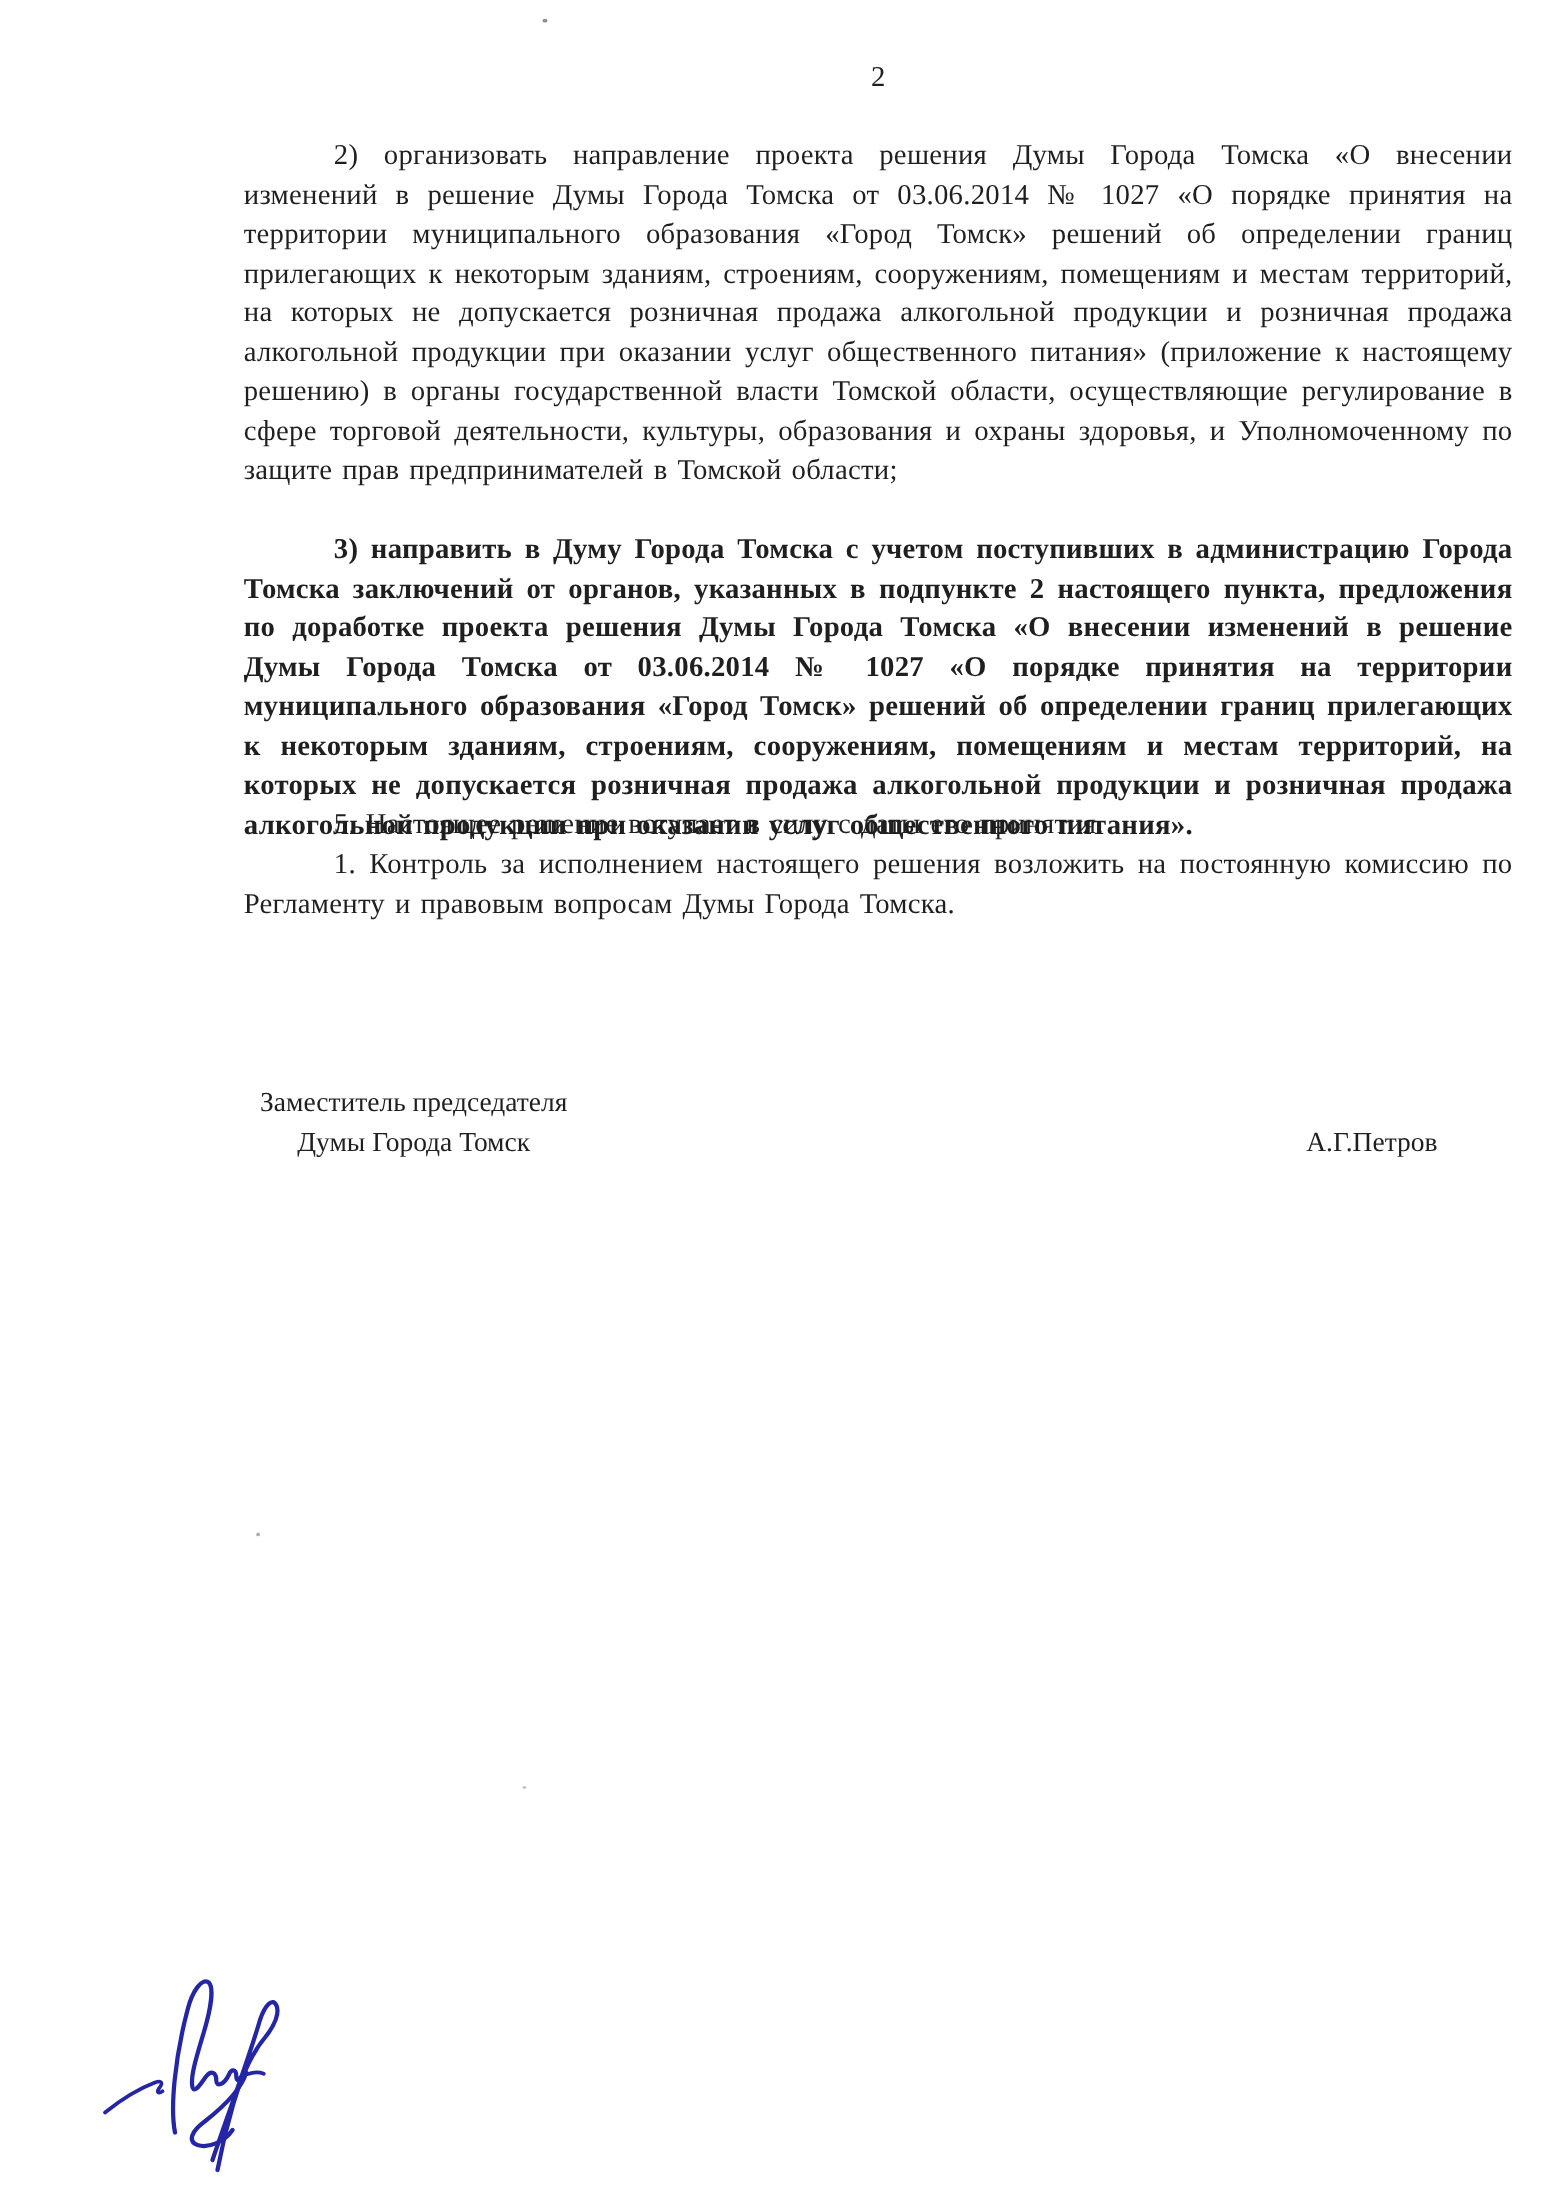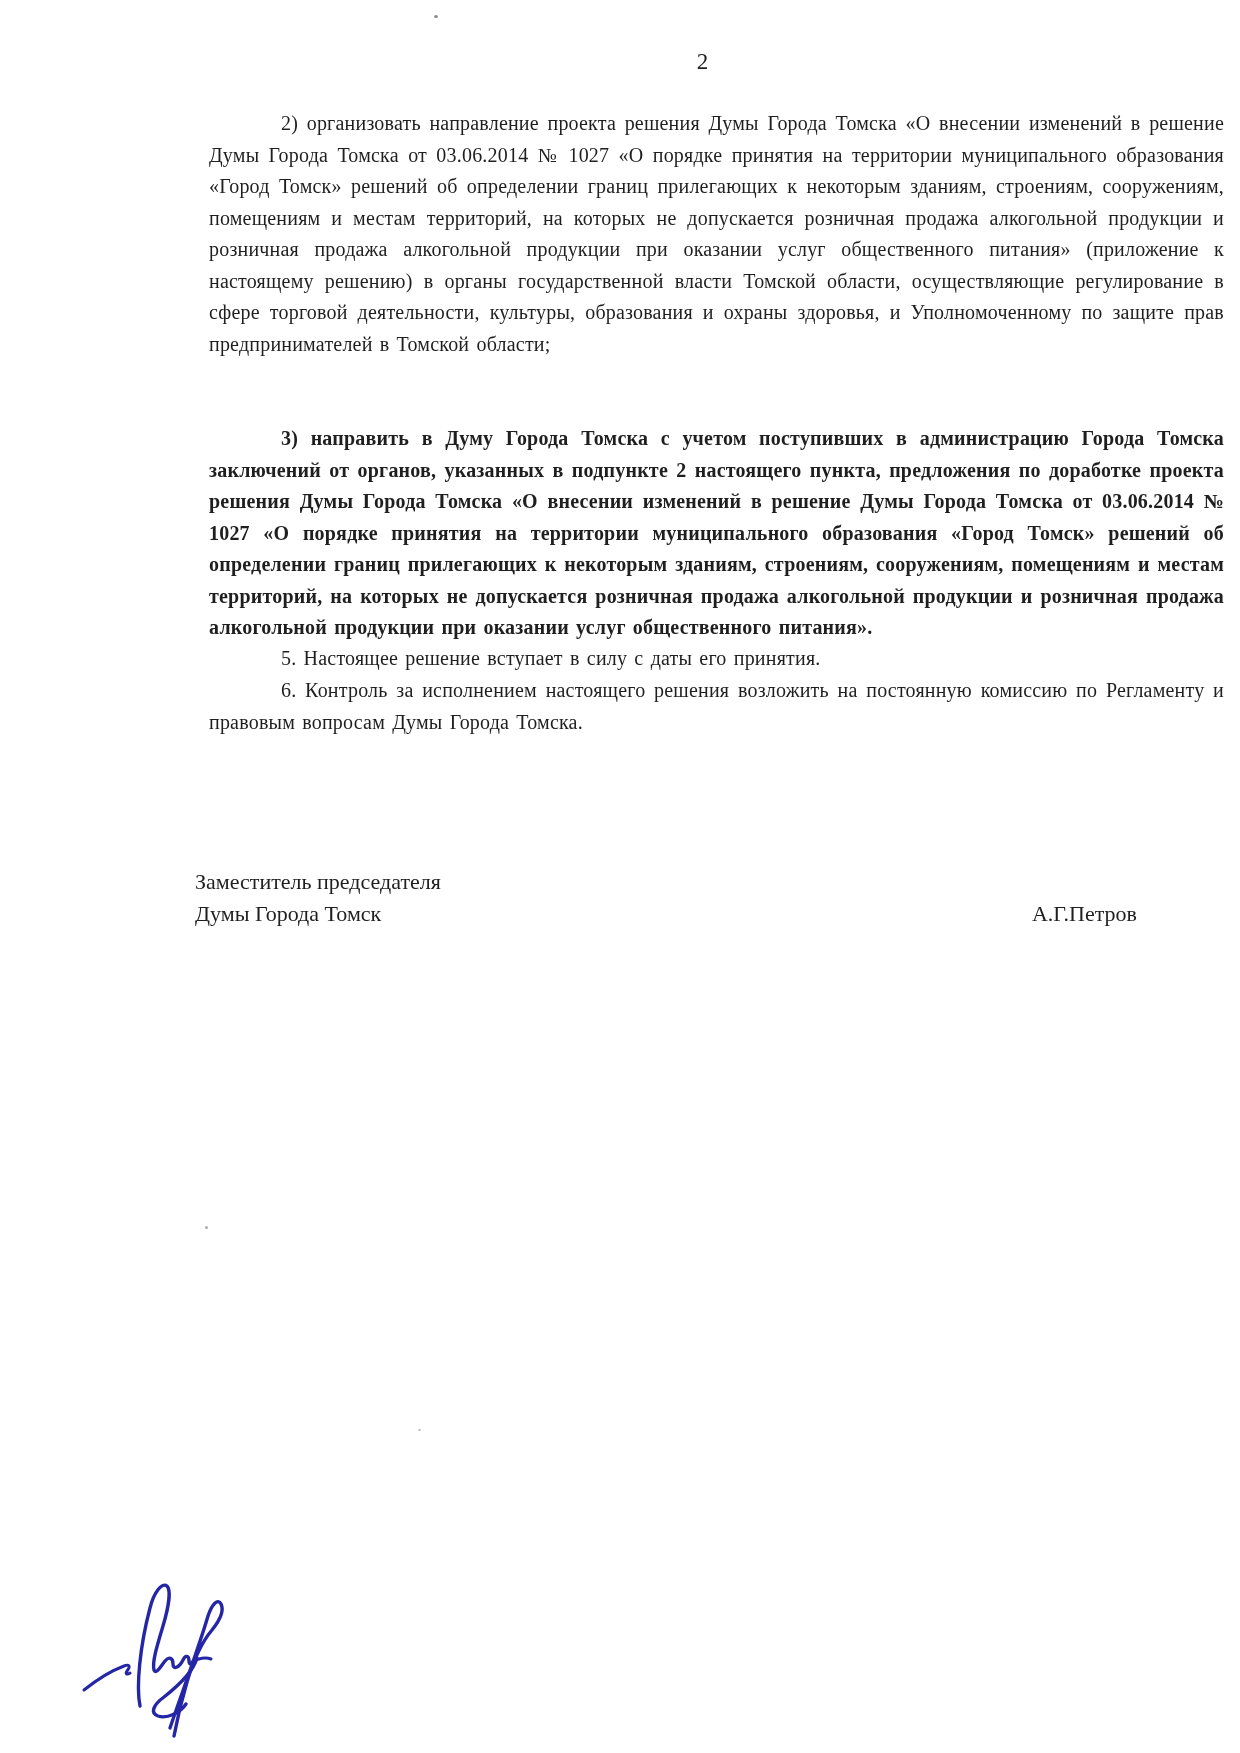--- a/index.html
+++ b/index.html
@@ -20,44 +20,45 @@
     position: absolute;
     left: 195px;
     top: 48px;
     width: 1015px;
     text-align: center;
     font-size: 23px;
     line-height: 28px;
   }
   .para {
     position: absolute;
-    left: 209px;
+    left: 195px;
     width: 1015px;
     margin: 0;
-    font-size: 20px;
+    font-size: 23px;
     line-height: 31.5px;
     text-align: justify;
     text-indent: 72px;
     word-spacing: 2px;
     letter-spacing: 0.2px;
   }
   .para-1 { top: 108px; }
   .para-2 { top: 423px; font-weight: bold; }
   .para-3 { top: 643px; text-align: left; }
   .para-4 { top: 675px; }
   .sig-block {
     position: absolute;
-    left: 195px;
+    left: 208px;
     top: 866px;
     width: 1015px;
     display: flex;
     justify-content: space-between;
     align-items: flex-end;
     font-size: 22px;
     line-height: 31.5px;
+    text-align: center;
   }
   .sig-left div { white-space: nowrap; }
   .sig-right {
     padding-right: 73px;
     white-space: nowrap;
   }
   .signature-svg {
     position: absolute;
     left: 50px;
     top: 1558px;
@@ -78,21 +79,21 @@
 <div class="page">
 
   <div class="page-number">2</div>
 
   <p class="para para-1">2) организовать направление проекта решения Думы Города Томска «О внесении изменений в решение Думы Города Томска от 03.06.2014 № 1027 «О порядке принятия на территории муниципального образования «Город Томск» решений об определении границ прилегающих к некоторым зданиям, строениям, сооружениям, помещениям и местам территорий, на которых не допускается розничная продажа алкогольной продукции и розничная продажа алкогольной продукции при оказании услуг общественного питания» (приложение к настоящему решению) в органы государственной власти Томской области, осуществляющие регулирование в сфере торговой деятельности, культуры, образования и охраны здоровья, и Уполномоченному по защите прав предпринимателей в Томской области;</p>
 
   <p class="para para-2">3) направить в Думу Города Томска с учетом поступивших в администрацию Города Томска заключений от органов, указанных в подпункте 2 настоящего пункта, предложения по доработке проекта решения Думы Города Томска «О внесении изменений в решение Думы Города Томска от 03.06.2014 № 1027 «О порядке принятия на территории муниципального образования «Город Томск» решений об определении границ прилегающих к некоторым зданиям, строениям, сооружениям, помещениям и местам территорий, на которых не допускается розничная продажа алкогольной продукции и розничная продажа алкогольной продукции при оказании услуг общественного питания».</p>
 
   <p class="para para-3">5. Настоящее решение вступает в силу с даты его принятия.</p>
 
-  <p class="para para-4">6. Контроль за исполнением настоящего решения возложить на постоянную комиссию по Регламенту и правовым вопросам Думы Города Томска.</p>
+  <p class="para para-4">1. Контроль за исполнением настоящего решения возложить на постоянную комиссию по Регламенту и правовым вопросам Думы Города Томска.</p>
 
   <div class="sig-block">
     <div class="sig-left">
       <div>Заместитель председателя</div>
       <div>Думы Города Томск</div>
     </div>
     <div class="sig-right">А.Г.Петров</div>
   </div>
 
   <svg class="signature-svg" viewBox="0 0 190 195" xmlns="http://www.w3.org/2000/svg">

